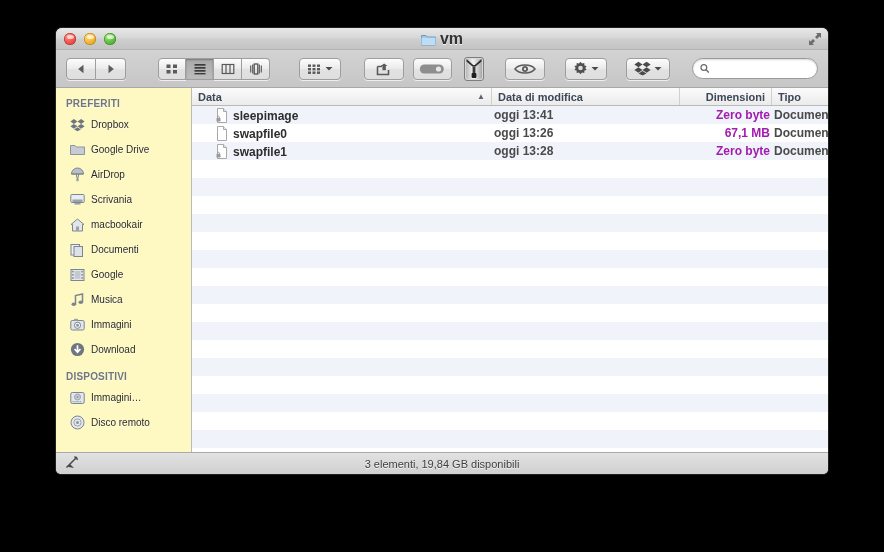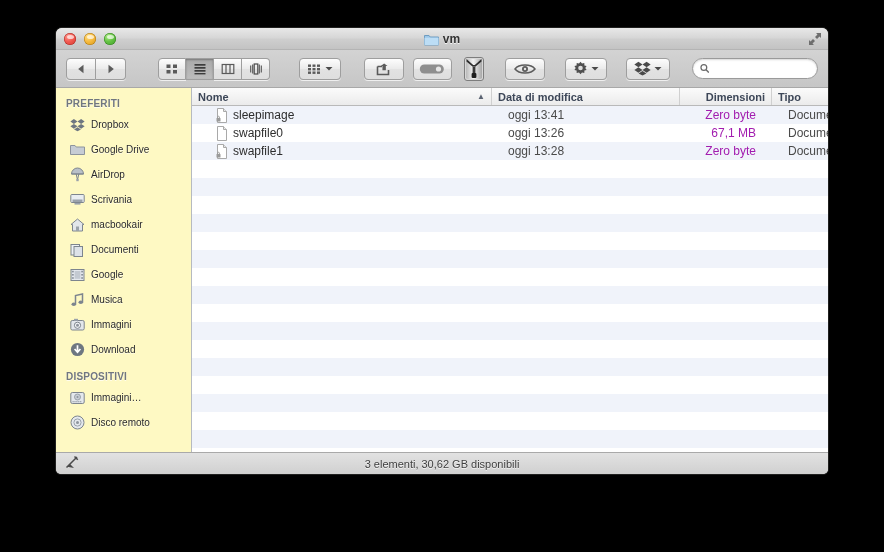--- a/index.html
+++ b/index.html
@@ -38,21 +38,21 @@
   }
   .l-close  { background: radial-gradient(circle at 35% 28%, #ff9a92 0%, #f35b52 45%, #d2342c 100%); box-shadow: inset 0 0 0 .5px #a82b24; }
   .l-min    { background: radial-gradient(circle at 35% 28%, #ffe08a 0%, #f7bb3f 45%, #d39516 100%); box-shadow: inset 0 0 0 .5px #ab7611; }
   .l-max    { background: radial-gradient(circle at 35% 28%, #b6ee8e 0%, #65c345 45%, #3f9c27 100%); box-shadow: inset 0 0 0 .5px #33801f; }
 
   .title-center {
     position:absolute; left:0; right:0; top:0; height:22px;
     display:flex; align-items:center; justify-content:center; gap:4px;
   }
   .title-text {
-    font-size: 12px; color: #333333; font-weight: bold;
+    font-size: 16px; color: #333333; font-weight: bold;
     text-shadow: 0 1px 0 rgba(255,255,255,.75);
   }
   .fullscreen-btn {
     position:absolute; right:6px; top:4px; width:14px; height:14px; cursor:pointer;
   }
 
   
   .toolbar {
     height: 38px;
     background: linear-gradient(to bottom,#d3d3d3 0%,#c6c6c6 100%);
@@ -162,21 +162,21 @@
   .col-type { flex: 1; border-right: none; }
   .sort-tri { margin-left: auto; font-size: 8px; color: #5b6372; }
 
   .rows { flex: 1; position: relative; overflow: hidden; }
   .row {
     height: 18px; display: flex; align-items: center;
     font-size: 12px; color: #2d2d2d;
   }
   .row.odd { background: #f0f3fa; }
   .row.even { background: #ffffff; border-radius: 7px; }
-  .cell { padding: 0 16px; overflow: hidden; white-space: nowrap; display:flex; align-items:center; }
+  .cell { padding: 0 2px; overflow: hidden; white-space: nowrap; display:flex; align-items:flex-end;font-weight:bold; }
   .cell.num { justify-content: flex-end; color: #a21caf; }
   .c-name { width: 300px; gap: 5px; padding-left: 24px; }
   .c-date { width: 188px; color: #4a4a4a; }
   .c-size { width: 92px; }
   .c-type { flex: 1; color: #4a4a4a; }
 
   
   .statusbar {
     height: 22px; flex: none;
     background: linear-gradient(to bottom,#e2e2e2 0%,#d0d0d0 100%);
@@ -528,21 +528,21 @@
           </svg>
         </span>
         <span class="side-label">Disco remoto</span>
       </div>
     </div>
 
     <div class="filelist">
 
       <div class="colhead">
         <div class="col col-name">
-          <span>Nome</span>
+          <span>Data</span>
           <span class="sort-tri">▲</span>
         </div>
         <div class="col col-date">
           <span>Data di modifica</span>
         </div>
         <div class="col col-size num">
           <span>Dimensioni</span>
         </div>
         <div class="col col-type">
           <span>Tipo</span>
@@ -616,16 +616,16 @@
     </div>
   </div>
 
   <div class="statusbar">
     <span class="status-ico">
       <svg width="14" height="14" viewBox="0 0 14 14">
         <path d="M1.5 12.5 L12 2 M9.5 1.5 L12.8 4.8" stroke="#4a4a4a" stroke-width="1.5" fill="none"></path>
         <path d="M2.2 11.8 L5 9 L9 13 Z" fill="#4a4a4a" transform="rotate(0)"></path>
       </svg>
     </span>
-    <span class="status-text">3 elementi, 30,62 GB disponibili</span>
+    <span class="status-text">3 elementi, 19,84 GB disponibili</span>
   </div>
 
 </div>
 
 </body></html>

